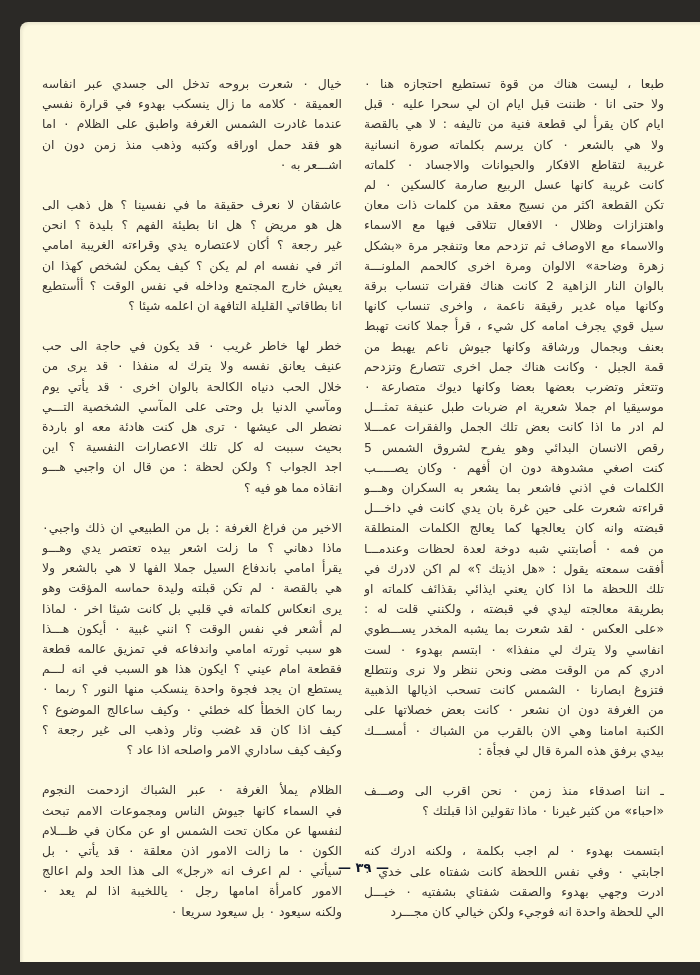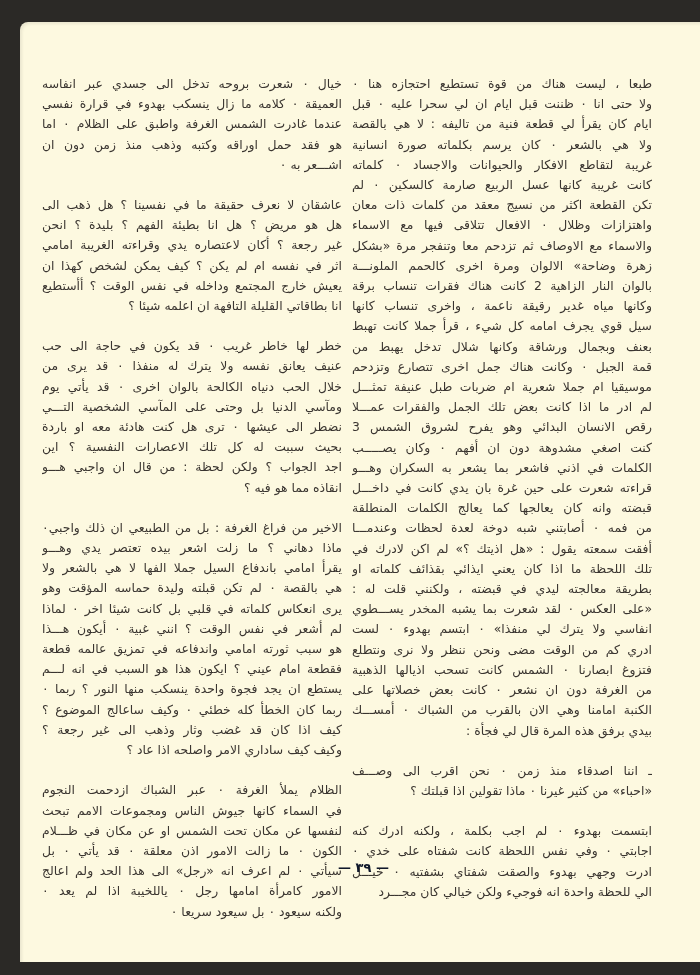--- a/index.html
+++ b/index.html
@@ -22,21 +22,21 @@
       top: 52px;
       width: 300px;
       direction: rtl;
       text-align: justify;
       text-align-last: right;
       color: #3a3530;
       font-size: 12.4px;
       line-height: 20.2px;
       font-family: "DejaVu Sans", sans-serif;
     }
-    .col-right { left: 332px; }
+    .col-right { left: 344px; }
     .col-left  { left: 22px; }
     .para { margin: 0 0 20px 0; }
     .line { display: block; white-space: nowrap; overflow: hidden; text-align: justify; text-align-last: justify; }
     .line.last { text-align-last: right; }
     .page-number {
       position: absolute;
       left: 318px; top: 838px;
       width: 80px;
       text-align: left;
       font-size: 13px;
@@ -59,25 +59,26 @@
         <span class="line">ولا هي بالشعر ٠ كان يرسم بكلماته صورة انسانية</span>
         <span class="line">غريبة لتقاطع الافكار والحيوانات والاجساد ٠ كلماته</span>
         <span class="line">كانت غريبة كانها عسل الربيع صارمة كالسكين ٠ لم</span>
         <span class="line">تكن القطعة اكثر من نسيج معقد من كلمات ذات معان</span>
         <span class="line">واهتزازات وظلال ٠ الافعال تتلاقى فيها مع الاسماء</span>
         <span class="line">والاسماء مع الاوصاف ثم تزدحم معا وتنفجر مرة «بشكل</span>
         <span class="line">زهرة وضاحة» الالوان ومرة اخرى كالحمم الملونـــة</span>
         <span class="line">بالوان النار الزاهية 2 كانت هناك فقرات تنساب برقة</span>
         <span class="line">وكانها مياه غدير رقيقة ناعمة ، واخرى تنساب كانها</span>
         <span class="line">سيل قوي يجرف امامه كل شيء ، قرأ جملا كانت تهبط</span>
-        <span class="line">بعنف وبجمال ورشاقة وكانها شلال تدخل يهبط من</span>
+        <span class="line">بعنف وبجمال ورشاقة وكانها جيوش ناعم يهبط من</span>
         <span class="line">قمة الجبل ٠ وكانت هناك جمل اخرى تتصارع وتزدحم</span>
+        <span class="line">وتتعثر وتضرب بعضها بعضا وكانها ديوك متصارعة ٠</span>
         <span class="line">موسيقيا ام جملا شعرية ام ضربات طبل عنيفة تمثـــل</span>
         <span class="line">لم ادر ما اذا كانت بعض تلك الجمل والفقرات عمـــلا</span>
-        <span class="line">رقص الانسان البدائي وهو يفرح لشروق الشمس 3</span>
+        <span class="line">رقص الانسان البدائي وهو يفرح لشروق الشمس 5</span>
         <span class="line">كنت اصغي مشدوهة دون ان أفهم ٠ وكان يصـــــب</span>
         <span class="line">الكلمات في اذني فاشعر بما يشعر به السكران وهـــو</span>
         <span class="line">قراءته شعرت على حين غرة بان يدي كانت في داخـــل</span>
         <span class="line">قبضته وانه كان يعالجها كما يعالج الكلمات المنطلقة</span>
         <span class="line">من فمه ٠ أصابتني شبه دوخة لعدة لحظات وعندمـــا</span>
         <span class="line">أفقت سمعته يقول : «هل اذيتك ؟» لم اكن لادرك في</span>
         <span class="line">تلك اللحظة ما اذا كان يعني ايذائي بقذائف كلماته او</span>
         <span class="line">بطريقة معالجته ليدي في قبضته ، ولكنني قلت له :</span>
         <span class="line">«على العكس ٠ لقد شعرت بما يشبه المخدر يســـطوي</span>
         <span class="line">انفاسي ولا يترك لي منفذا» ٠ ابتسم بهدوء ٠ لست</span>

